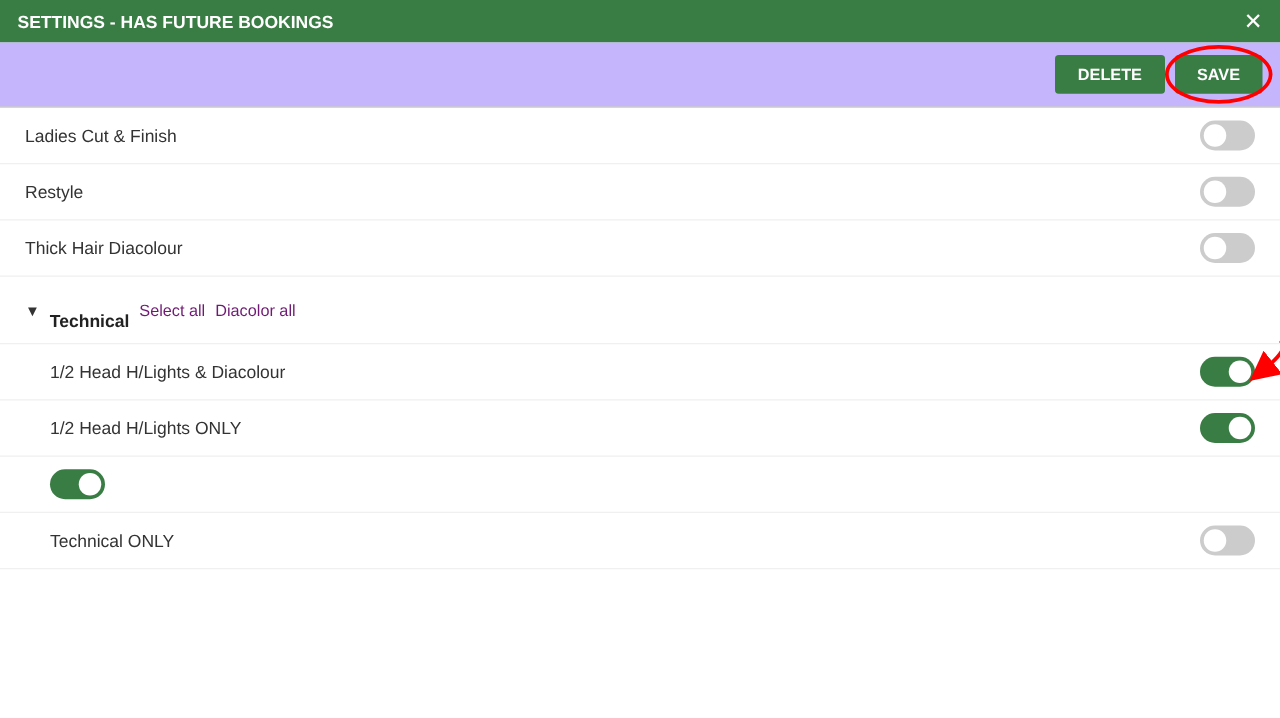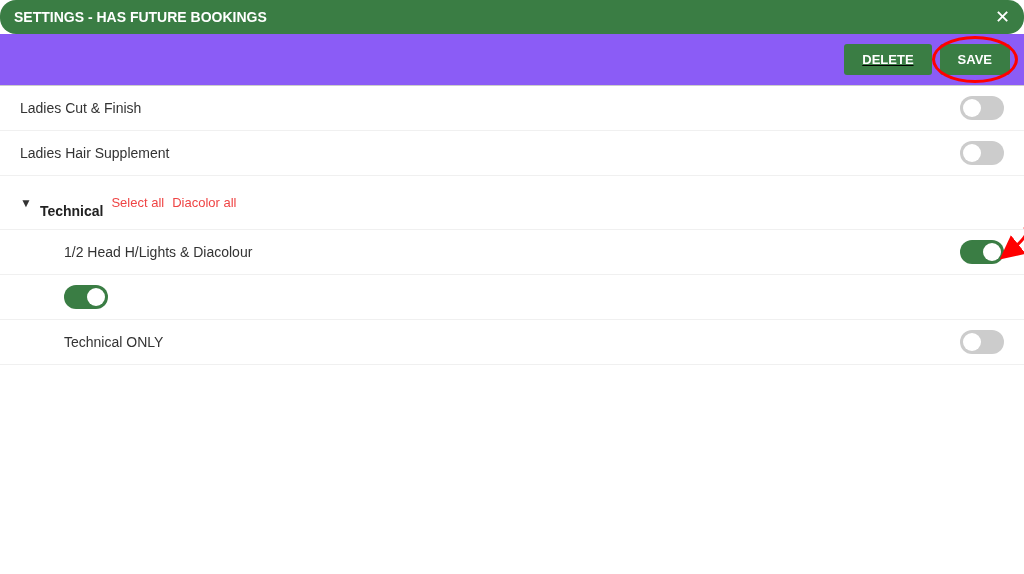--- a/index.html
+++ b/index.html
@@ -18,42 +18,40 @@
     .title-bar {
       background: #3a7d44;
       color: #fff;
       padding: 8px 14px;
       font-size: 14px;
       font-weight: bold;
       display: flex;
       align-items: center;
       justify-content: space-between;
       flex-shrink: 0;
-      border-radius: 16px;
     }
 
     .close-btn {
       background: none;
       border: none;
       color: #fff;
       font-size: 18px;
       cursor: pointer;
       line-height: 1;
     }
 
     .toolbar {
-      background: #8b5cf6;
+      background: #c4b5fd;
       padding: 10px 14px;
       display: flex;
       align-items: center;
       justify-content: flex-end;
       gap: 8px;
       flex-shrink: 0;
       border-bottom: 1px solid #ccc;
-      text-decoration: underline;
     }
 
     .btn-delete {
       background: #3a7d44;
       color: #fff;
       border: none;
       padding: 8px 18px;
       font-size: 13px;
       font-weight: bold;
       cursor: pointer;
@@ -119,21 +117,21 @@
     }
 
     .section-title {
       font-weight: bold;
       font-size: 14px;
       color: #222;
       margin-top: 17px;
     }
 
     .section-action {
-      color: #ef4444;
+      color: #701a75;
       font-size: 13px;
       cursor: pointer;
       background: none;
       border: none;
       padding: 0;
     }
 
     .chevron {
       font-size: 12px;
       color: #333;
@@ -189,21 +187,21 @@
     }
     .content::-webkit-scrollbar-track {
       background: #f0f0f0;
     }
     .content::-webkit-scrollbar-thumb {
       background: #bbb;
       border-radius: 5px;
     }
 
     .indented {
-      padding-left: 64px;
+      padding-left: 40px;
     }
   </style>
 </head>
 <body>
 
 <div class="window">
 
   <div class="title-bar">
     <span>SETTINGS - HAS FUTURE BOOKINGS</span>
     <button class="close-btn">✕</button>
@@ -219,23 +217,30 @@
   <div class="content">
 
     <div class="service-row">
       <span class="service-label">Ladies Cut &amp; Finish</span>
       <label class="toggle">
         <input type="checkbox" style="">
         <span class="toggle-slider"></span>
       </label>
     </div>
 
-
     <div class="service-row">
-      <span class="service-label">Ladies Hair Supplement</span>
+      <span class="service-label">Restyle</span>
+      <label class="toggle">
+        <input type="checkbox" style="">
+        <span class="toggle-slider"></span>
+      </label>
+    </div>
+
+    <div class="service-row">
+      <span class="service-label">Thick Hair Diacolour</span>
       <label class="toggle">
         <input type="checkbox" style="">
         <span class="toggle-slider"></span>
       </label>
     </div>
 
     <div class="section-header">
       <span class="chevron">▼</span>
       <span class="section-title">Technical</span>
       <button class="section-action">Select all</button>
@@ -253,20 +258,27 @@
         <defs>
           <marker id="arrowhead" markerWidth="8" markerHeight="8" refX="4" refY="4" orient="auto">
             <path d="M0,0 L8,4 L0,8 Z" fill="red"></path>
           </marker>
         </defs>
         <path d="M70,5 Q80,10 55,30" stroke="red" stroke-width="3" fill="none" marker-end="url(#arrowhead)"></path>
       </svg>
     </div>
 
 
+    <div class="service-row indented">
+      <span class="service-label">1/2 Head H/Lights ONLY</span>
+      <label class="toggle">
+        <input type="checkbox" checked="" style="">
+        <span class="toggle-slider"></span>
+      </label>
+    </div>
 
     <div class="service-row indented">
       <label class="toggle">
         <input type="checkbox" checked="" style="">
         <span class="toggle-slider"></span>
       </label>
     </div>
 
 
     <div class="service-row indented">

